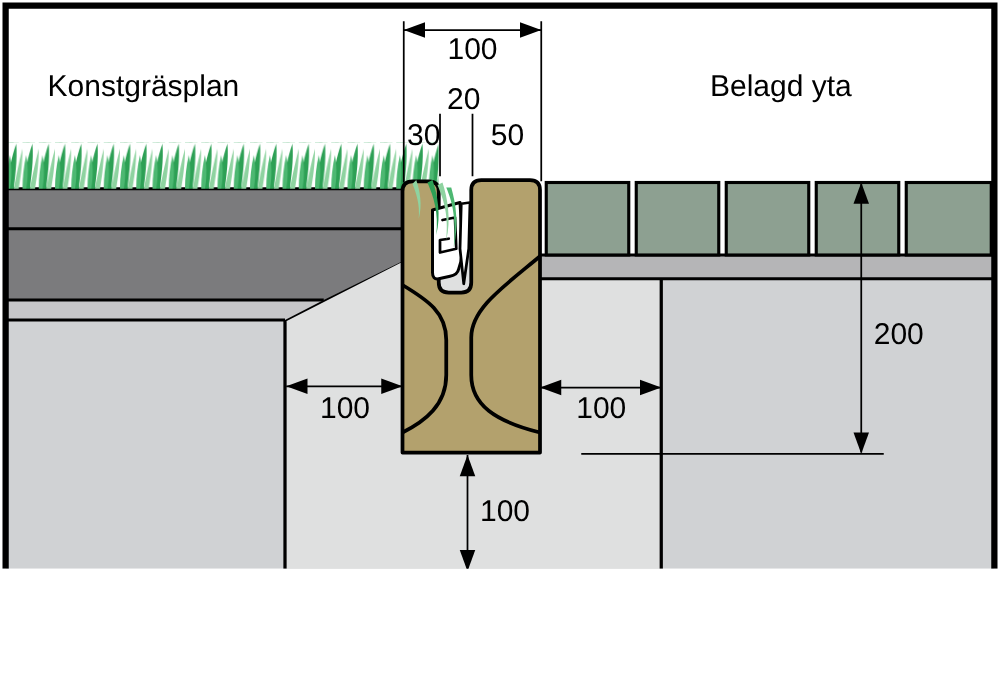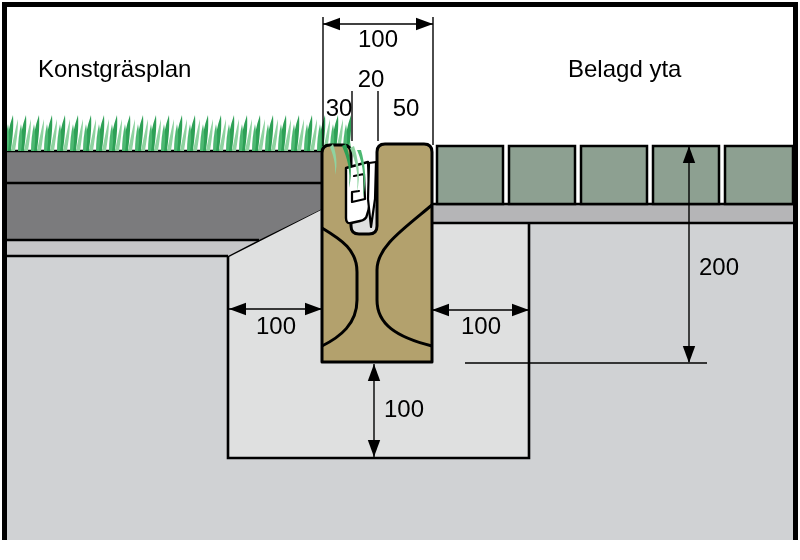--- a/index.html
+++ b/index.html
@@ -1,16 +1,16 @@
 <!DOCTYPE html>
 <html><head>
 <meta charset="utf-8">
 <style>
   html,body{margin:0;padding:0;background:#ffffff;}
-  .stage{width:800px;height:540px;position:relative;overflow:hidden;background:#ffffff;}
+  .stage{width:800px;height:455px;position:relative;overflow:hidden;background:#ffffff;}
   svg{display:block;}
   text{font-family:"Liberation Sans", sans-serif;fill:#000;}
   .dim-label{font-size:24px;}
   .area-label{font-size:24px;}
 </style>
 </head>
 <body>
 
 <div class="stage">
 <svg width="800" height="560" viewBox="0 0 800 560">

